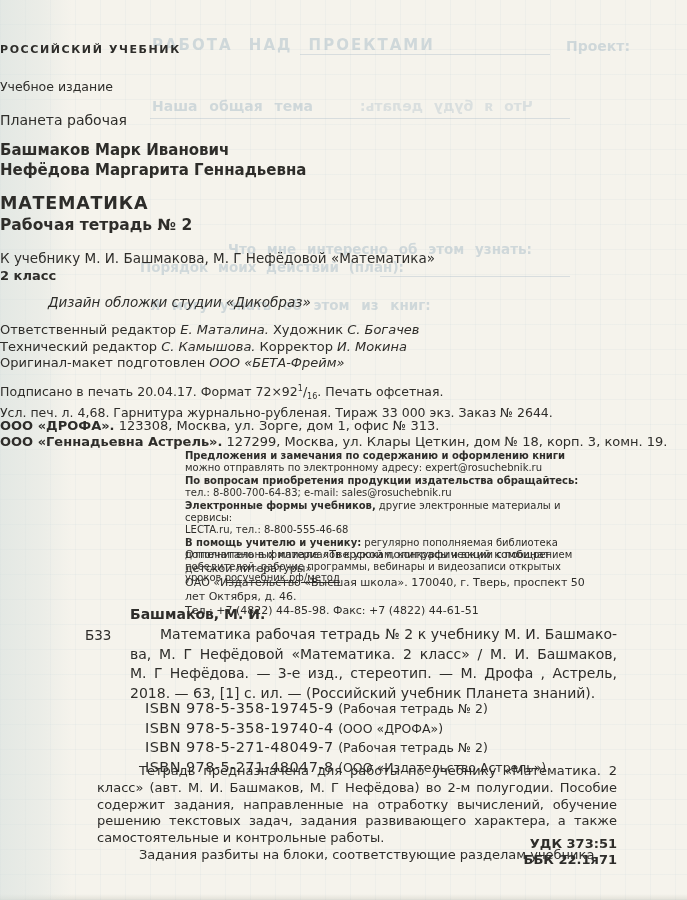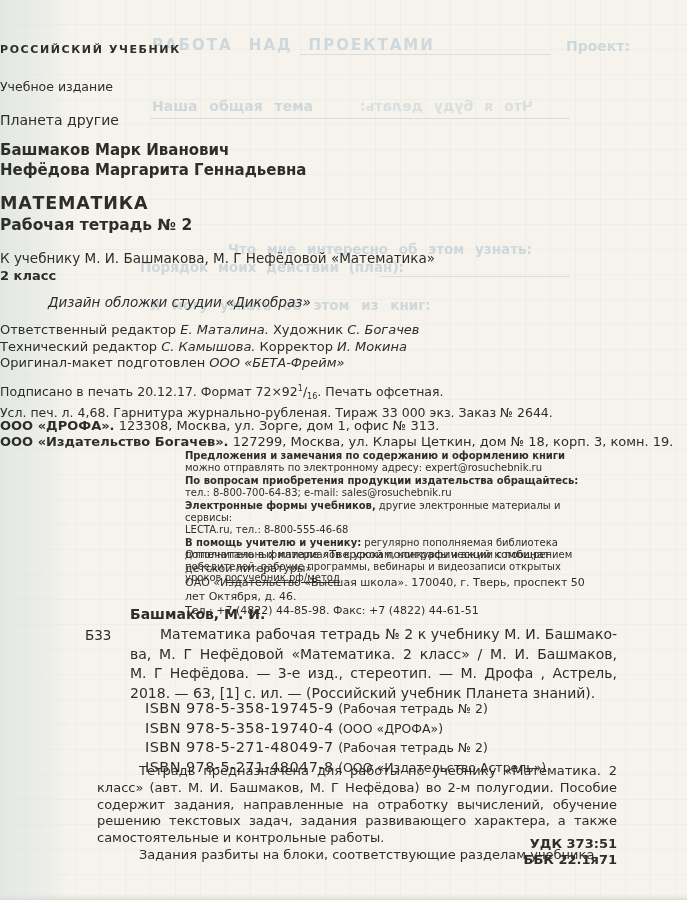--- a/index.html
+++ b/index.html
@@ -68,47 +68,47 @@
   <div class="ghost" style="left:152px;top:98px;font-size:14px;word-spacing:7px;">Наша общая тема</div>
   <div class="ghost" style="left:360px;top:98px;font-size:14px;word-spacing:6px;opacity:0.30;transform:scaleX(-1);">Что я буду делать:</div>
   <div class="ghost-rule" style="left:150px;top:118px;width:420px;"></div>
   <div class="ghost" style="left:228px;top:241px;font-size:13.5px;word-spacing:6px;">Что мне интересно об этом узнать:</div>
   <div class="ghost" style="left:140px;top:259px;font-size:13.5px;word-spacing:5px;">Порядок моих действий (план):</div>
   <div class="ghost" style="left:150px;top:297px;font-size:13.5px;word-spacing:7px;">Я могу узнать об этом из книг:</div>
   <div class="ghost-rule" style="left:380px;top:276px;width:190px;"></div>
 
   <div class="c brand" style="top:43px;">РОССИЙСКИЙ УЧЕБНИК</div>
   <div class="c edition" style="top:79px;">Учебное издание</div>
-  <div class="c series" style="top:112px;">Планета другие</div>
+  <div class="c series" style="top:112px;">Планета рабочая</div>
 
   <div class="c" style="top:140px;">
     <div class="author">Башмаков Марк Иванович</div>
     <div class="author">Нефёдова Маргарита Геннадьевна</div>
   </div>
 
   <div class="c title" style="top:193px;">МАТЕМАТИКА</div>
   <div class="c subtitle" style="top:216px;">Рабочая тетрадь № 2</div>
   <div class="c ref" style="top:250px;">К учебнику М. И. Башмакова, М. Г Нефёдовой «Математика»</div>
   <div class="c grade" style="top:268px;">2 класс</div>
   <div class="c cover" style="top:294px;padding-left:48px;">Дизайн обложки студии «Дикобраз»</div>
 
   <div class="c credits" style="top:322px;">
     <div class="nw"><span>Ответственный редактор </span><span class="i">Е. Маталина.</span><span> Художник </span><span class="i">С. Богачев</span></div>
     <div class="nw"><span>Технический редактор </span><span class="i">С. Камышова.</span><span> Корректор </span><span class="i">И. Мокина</span></div>
     <div class="nw"><span>Оригинал-макет подготовлен </span><span class="i">ООО «БЕТА-Фрейм»</span></div>
   </div>
 
   <div class="c printinfo" style="top:381px;">
-    <div class="nw"><span>Подписано в печать 20.12.17. Формат 72×92</span><sup>1</sup><span>/</span><sub>16</sub><span>. Печать офсетная.</span></div>
+    <div class="nw"><span>Подписано в печать 20.04.17. Формат 72×92</span><sup>1</sup><span>/</span><sub>16</sub><span>. Печать офсетная.</span></div>
     <div class="nw">Усл. печ. л. 4,68. Гарнитура журнально-рубленая. Тираж 33 000 экз. Заказ № 2644.</div>
   </div>
 
   <div class="c pubs" style="top:418px;">
     <div class="nw"><span class="b">ООО «ДРОФА».</span><span> 123308, Москва, ул. Зорге, дом 1, офис № 313.</span></div>
-    <div class="nw"><span class="b">ООО «Издательство Богачев».</span><span> 127299, Москва, ул. Клары Цеткин, дом № 18, корп. 3, комн. 19.</span></div>
+    <div class="nw"><span class="b">ООО «Геннадьевна Астрель».</span><span> 127299, Москва, ул. Клары Цеткин, дом № 18, корп. 3, комн. 19.</span></div>
   </div>
 
   <div class="abs contact" style="left:185px;top:450px;width:402px;">
     <div class="para">
       <span class="b">Предложения и замечания по содержанию и оформлению книги</span><br>
       <span>можно отправлять по электронному адресу: expert@rosuchebnik.ru</span>
     </div>
     <div class="para">
       <span class="b">По вопросам приобретения продукции издательства обращайтесь:</span><br>
       <span>тел.: 8-800-700-64-83; e-mail: sales@rosuchebnik.ru</span>

